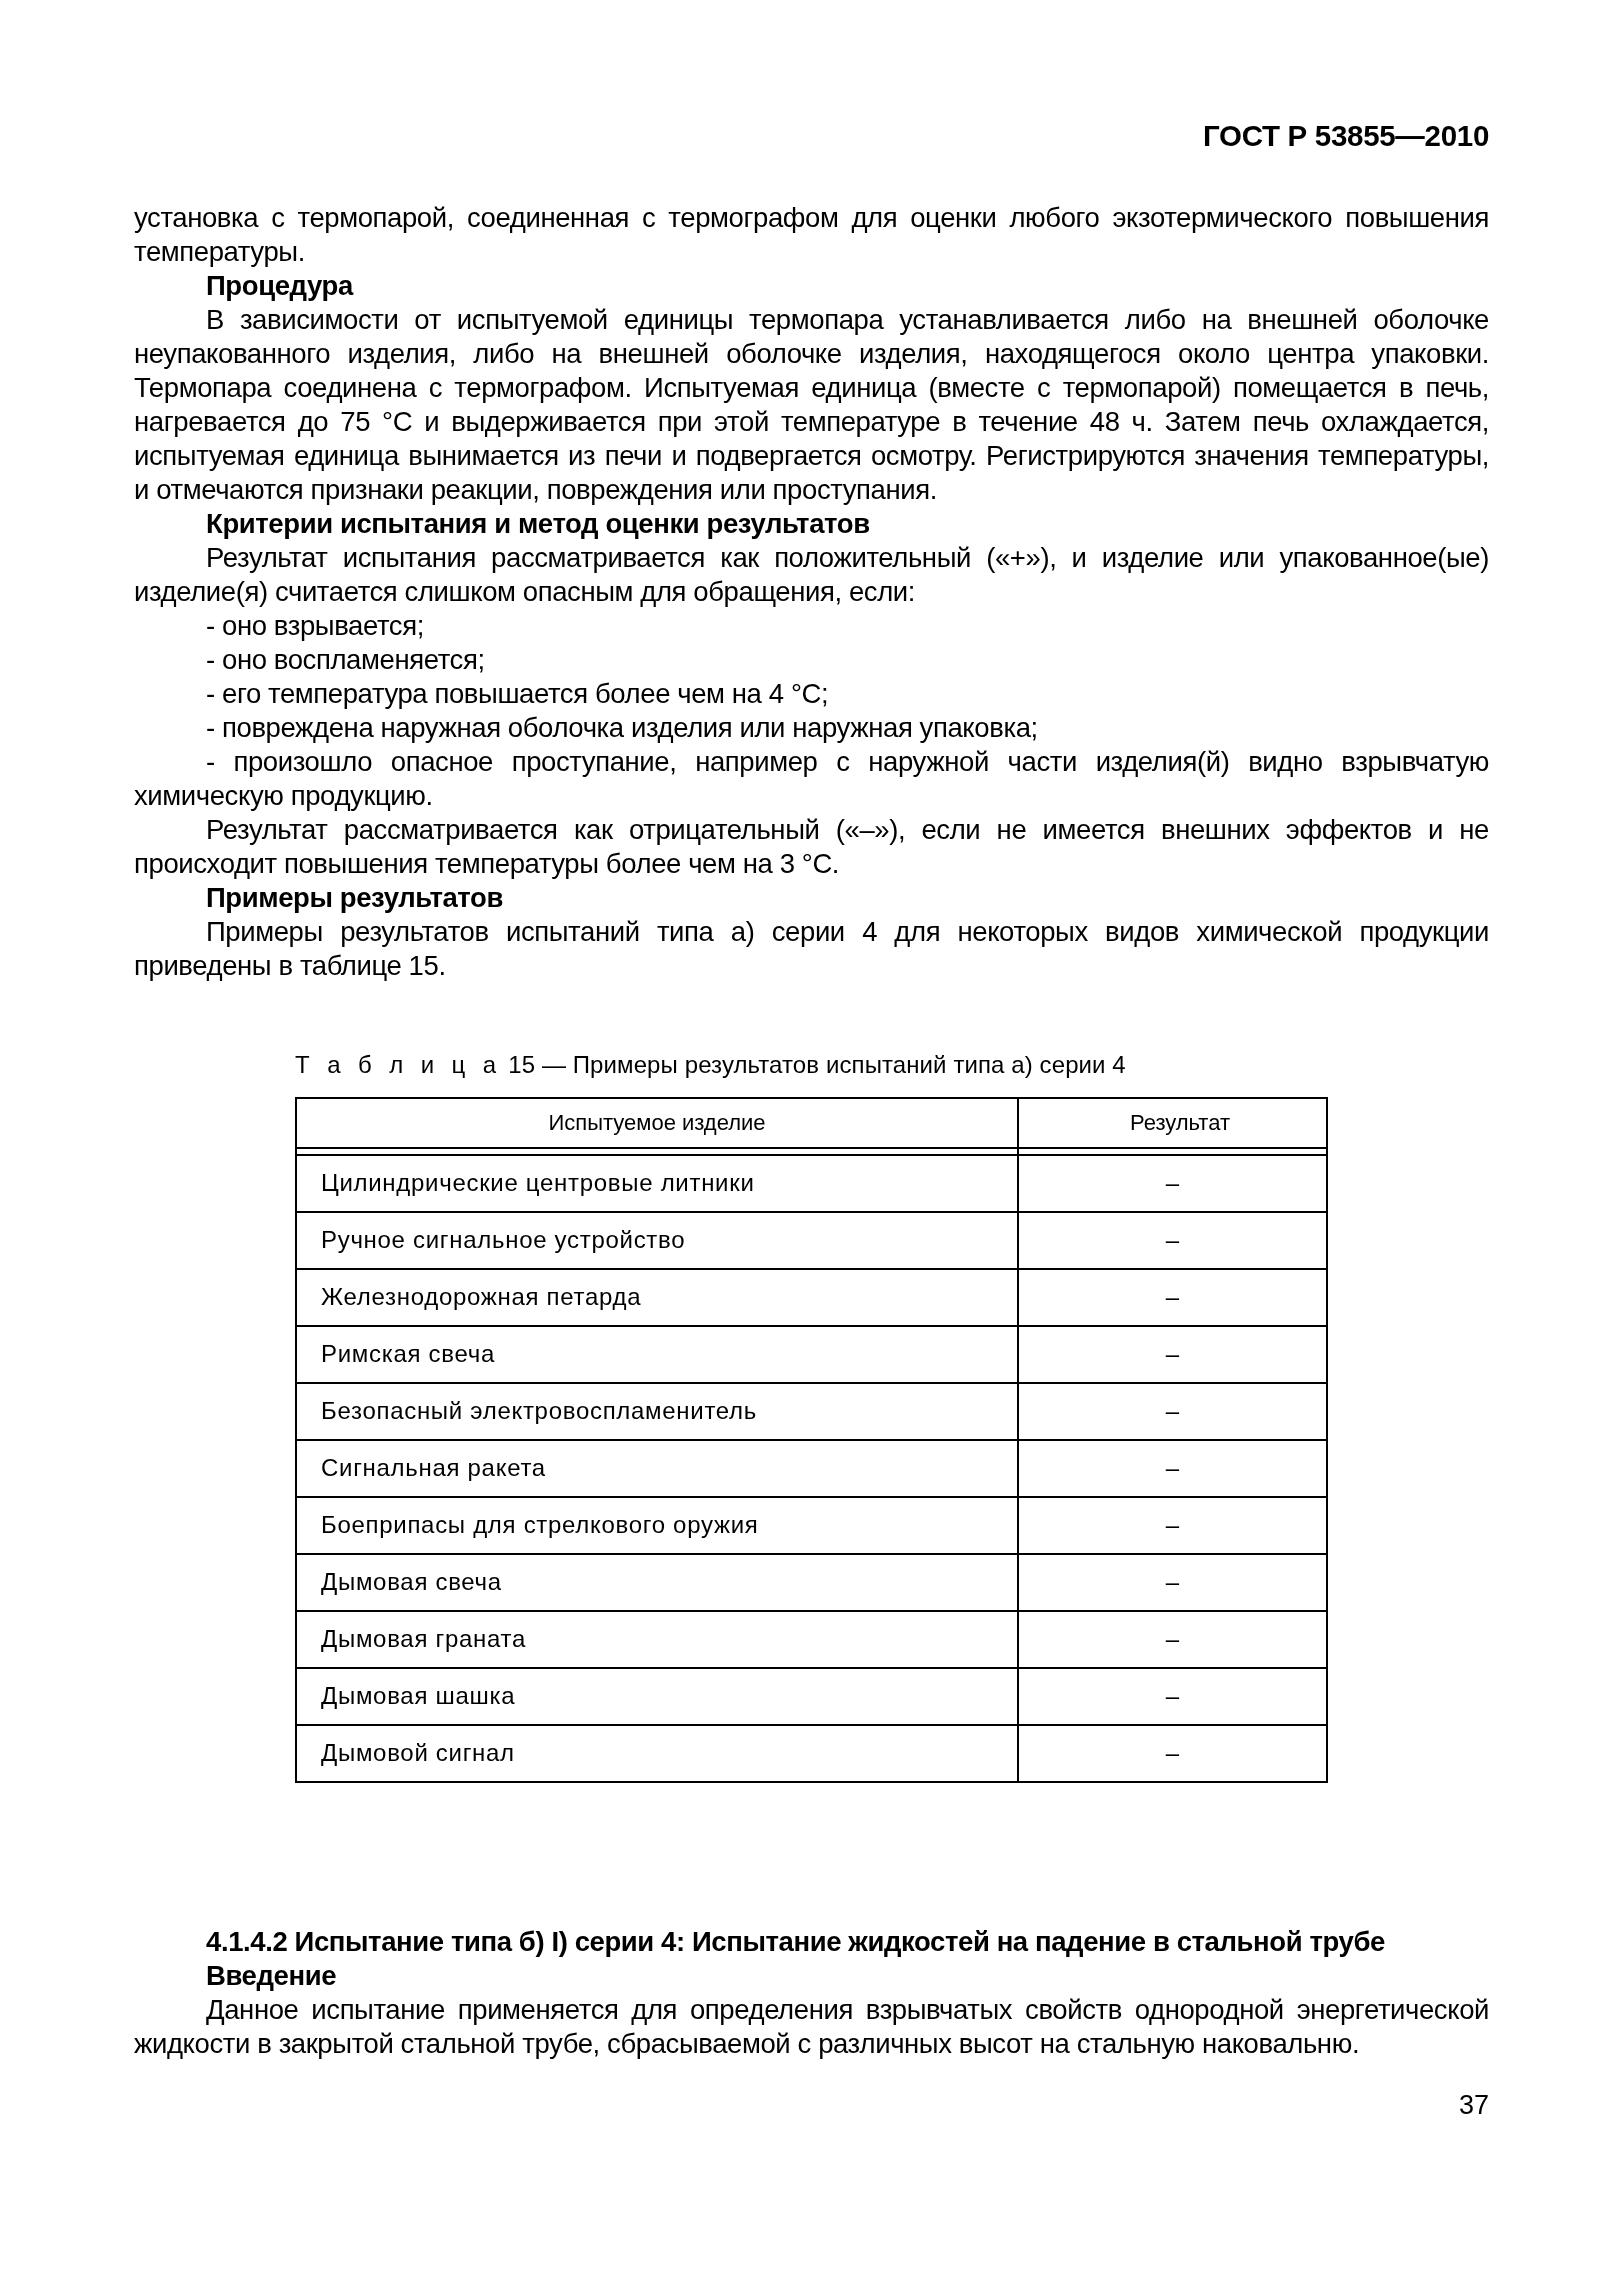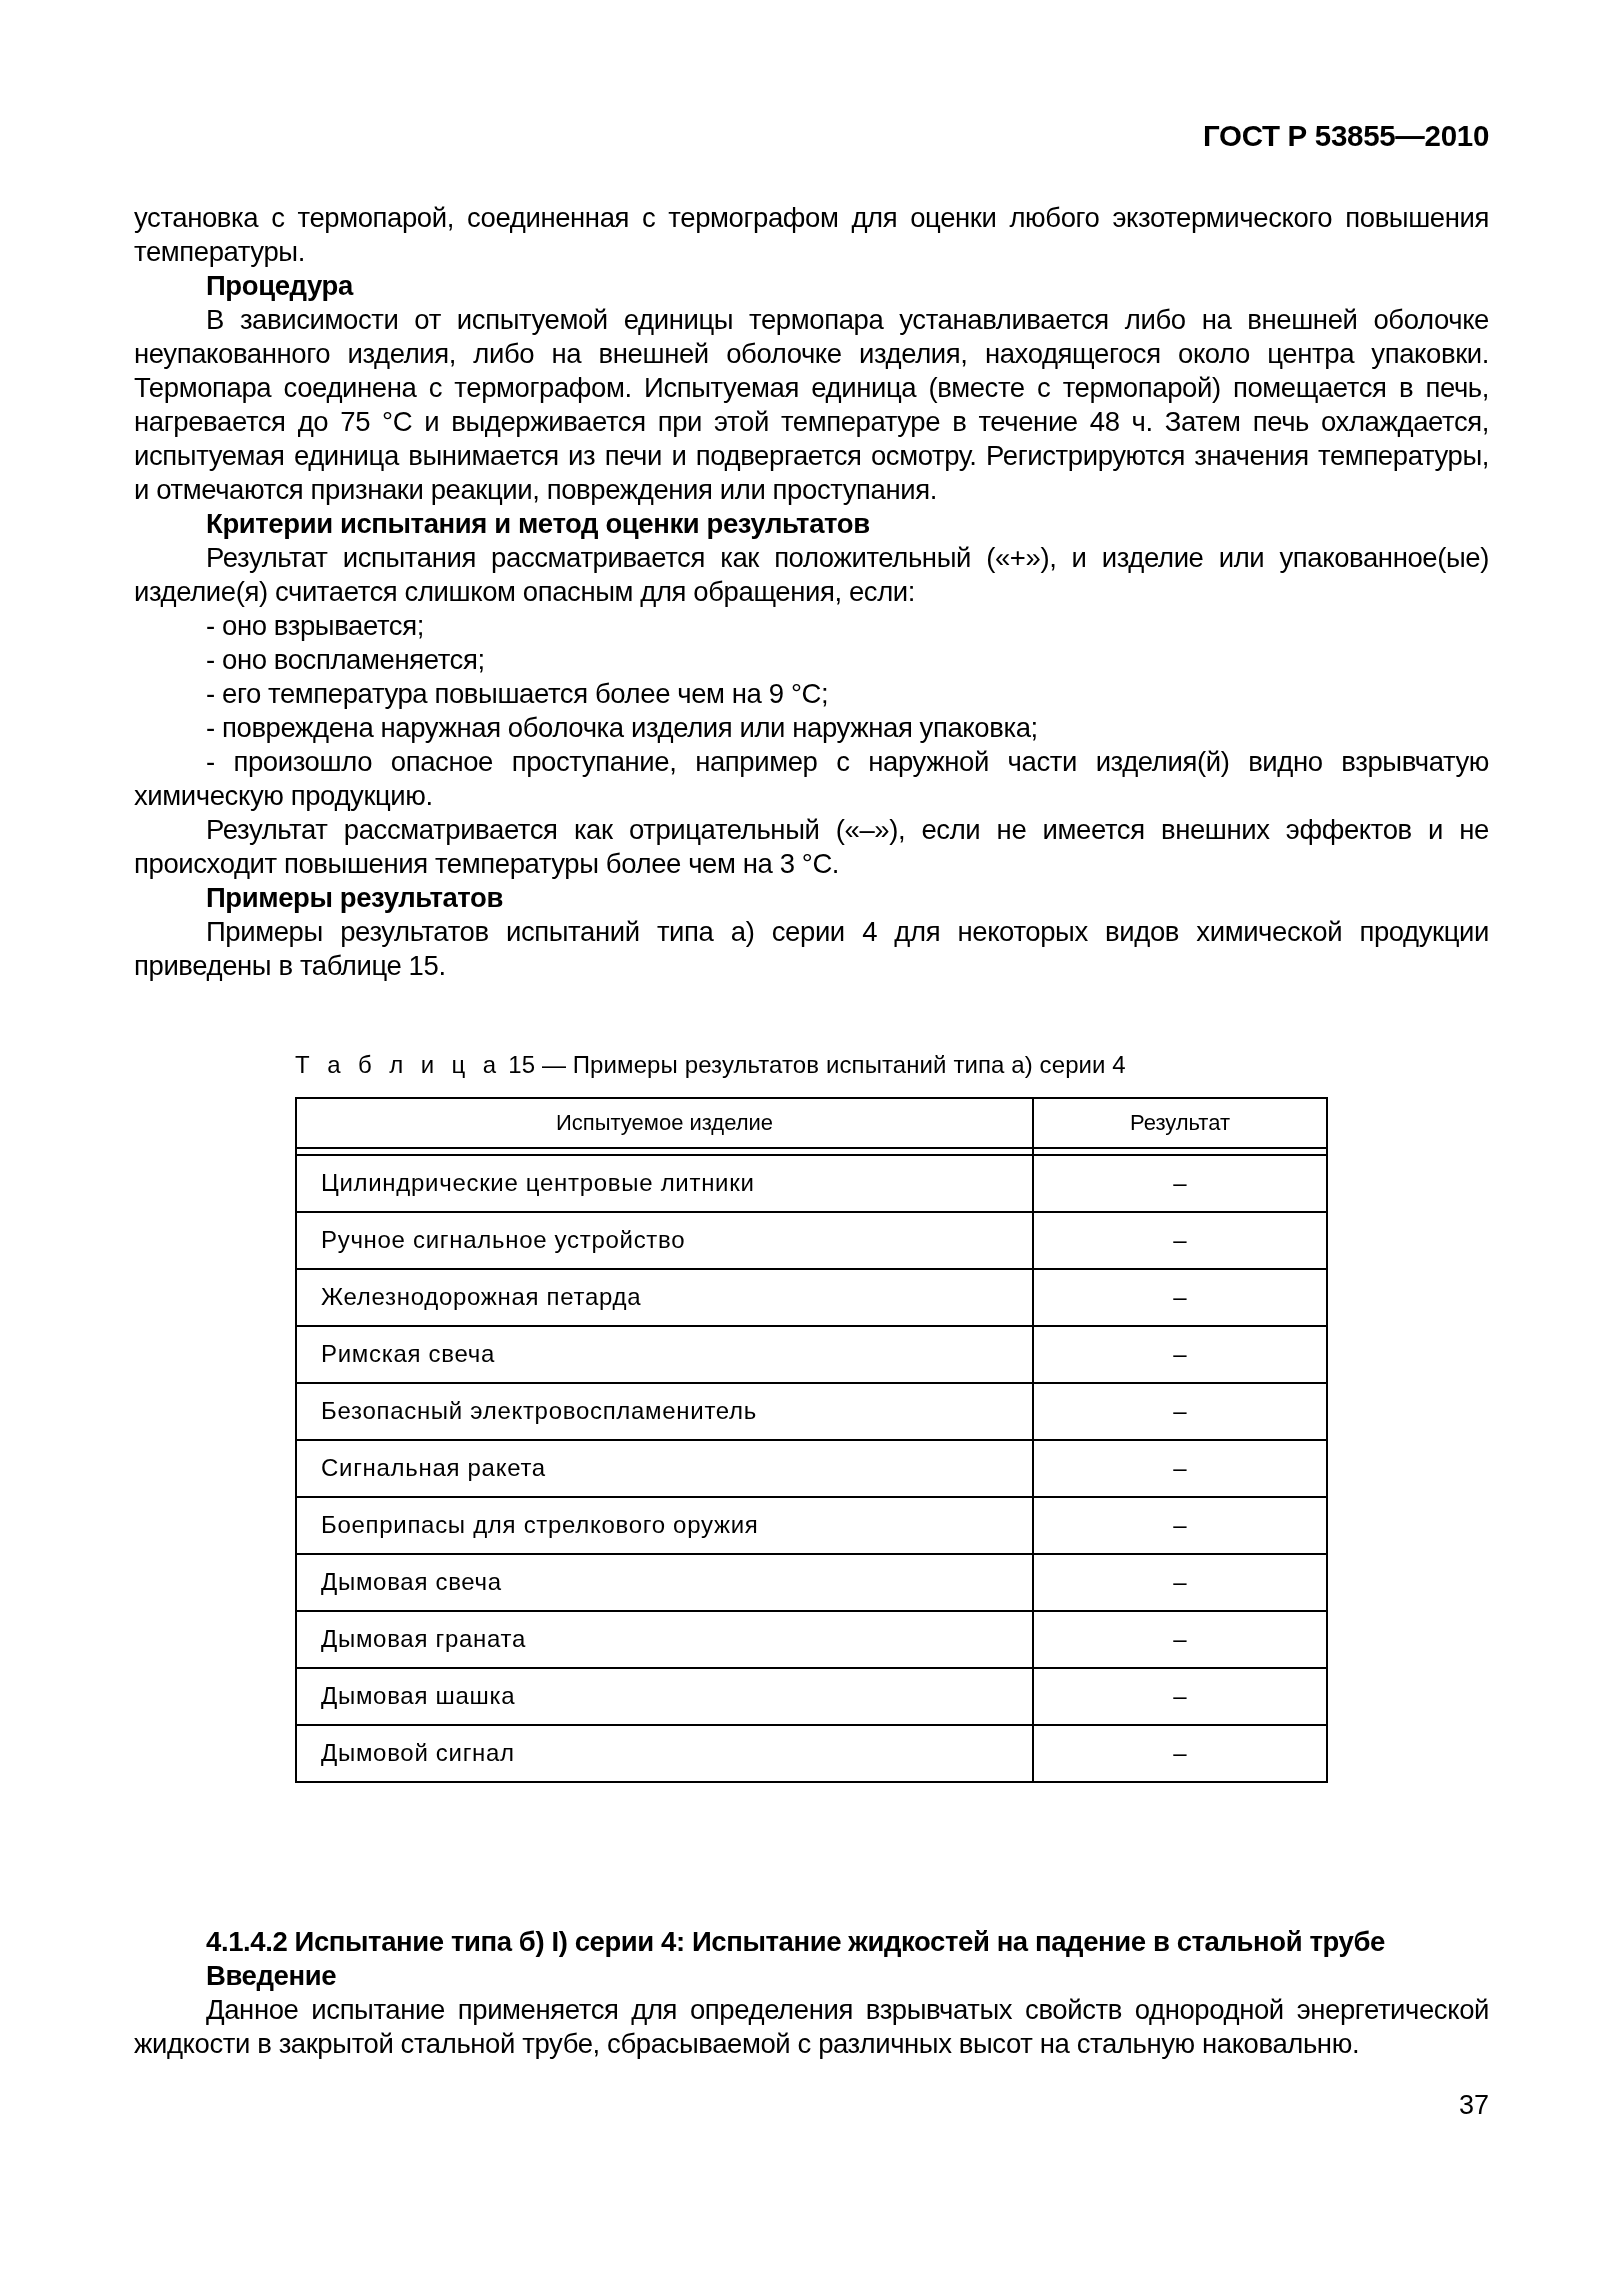--- a/index.html
+++ b/index.html
@@ -40,21 +40,21 @@
     border-top: 2.7px solid #000; font-size: 22px;
   }
   table.results tr.sep td {
     height: 4.7px; border-top: 2.7px solid #000; border-bottom: 2.7px solid #000;
   }
   table.results tbody tr.row td {
     height: 55px; border-bottom: 2.7px solid #000;
   }
   table.results td.item { padding-left: 24px; text-align: left; letter-spacing: 0.7px; border-radius: 12px; }
   table.results td.res { text-align: center; width: 292px; }
-  table.results th.res { width: 292px; }
+  table.results th.res { width: 292px; padding-left: 15px; }
   .sec-block {
     position: absolute; left: 134px; width: 1355px; top: 1925px;
     font-size: 27.5px; line-height: 34px; text-align: justify;
     letter-spacing: -0.4px;
   }
   .sec-block p { margin: 0; }
   .page-number {
     position: absolute; top: 2090px; right: 134px; font-size: 27px;
   }
 </style>
@@ -64,21 +64,21 @@
 <div class="page-header">ГОСТ Р 53855—2010</div>
 
 <div class="body-block">
   <p>установка с термопарой, соединенная с термографом для оценки любого экзотермического повышения температуры.</p>
   <p class="indent bold">Процедура</p>
   <p class="indent">В зависимости от испытуемой единицы термопара устанавливается либо на внешней оболочке неупакованного изделия, либо на внешней оболочке изделия, находящегося около центра упаковки. Термопара соединена с термографом. Испытуемая единица (вместе с термопарой) помещается в печь, нагревается до 75 °С и выдерживается при этой температуре в течение 48 ч. Затем печь охлаждается, испытуемая единица вынимается из печи и подвергается осмотру. Регистрируются значения температуры, и отмечаются признаки реакции, повреждения или проступания.</p>
   <p class="indent bold">Критерии испытания и метод оценки результатов</p>
   <p class="indent">Результат испытания рассматривается как положительный («+»), и изделие или упакованное(ые) изделие(я) считается слишком опасным для обращения, если:</p>
   <p class="indent">- оно взрывается;</p>
   <p class="indent">- оно воспламеняется;</p>
-  <p class="indent">- его температура повышается более чем на 9 °С;</p>
+  <p class="indent">- его температура повышается более чем на 4 °С;</p>
   <p class="indent">- повреждена наружная оболочка изделия или наружная упаковка;</p>
   <p class="indent">- произошло опасное проступание, например с наружной части изделия(й) видно взрывчатую химическую продукцию.</p>
   <p class="indent">Результат рассматривается как отрицательный («–»), если не имеется внешних эффектов и не происходит повышения температуры более чем на 3 °С.</p>
   <p class="indent bold">Примеры результатов</p>
   <p class="indent">Примеры результатов испытаний типа а) серии 4 для некоторых видов химической продукции приведены в таблице 15.</p>
 </div>
 
 <div class="caption"><span class="spaced">Т а б л и ц а</span><span> 15 — Примеры результатов испытаний типа а) серии 4</span></div>
 
 <table class="results">

